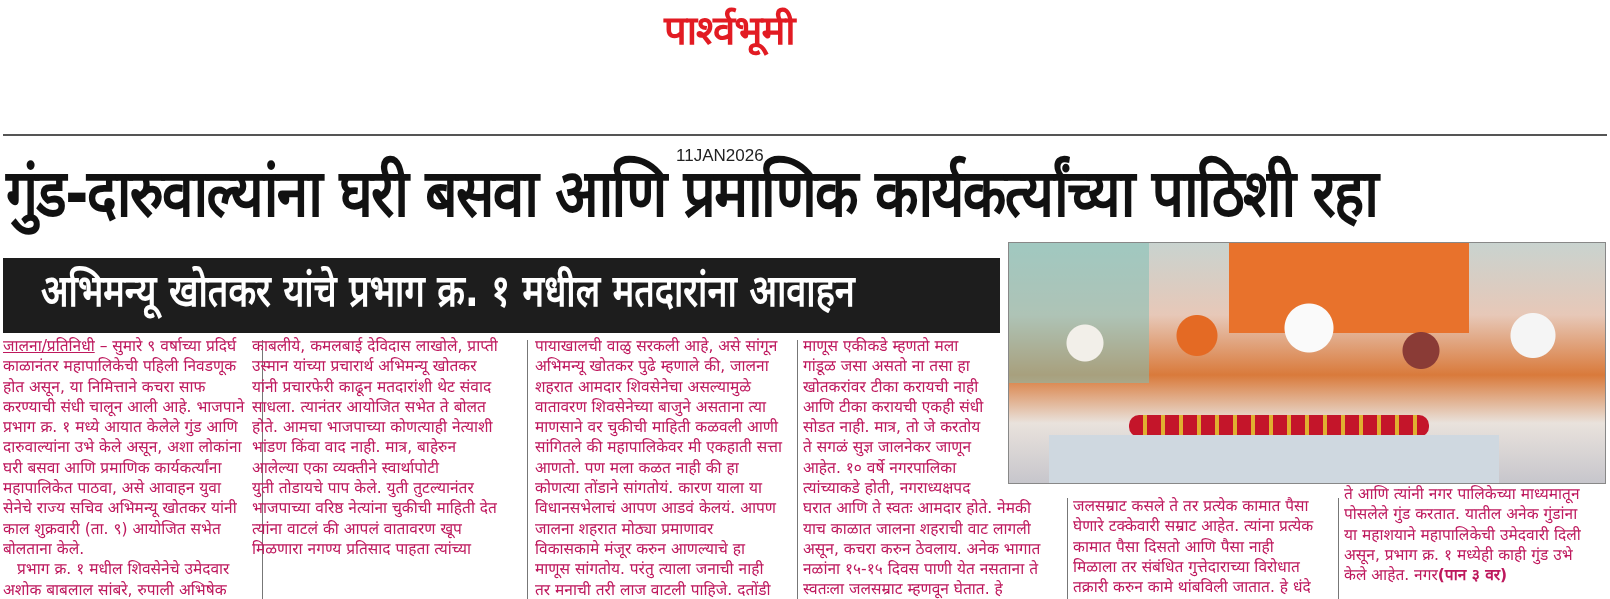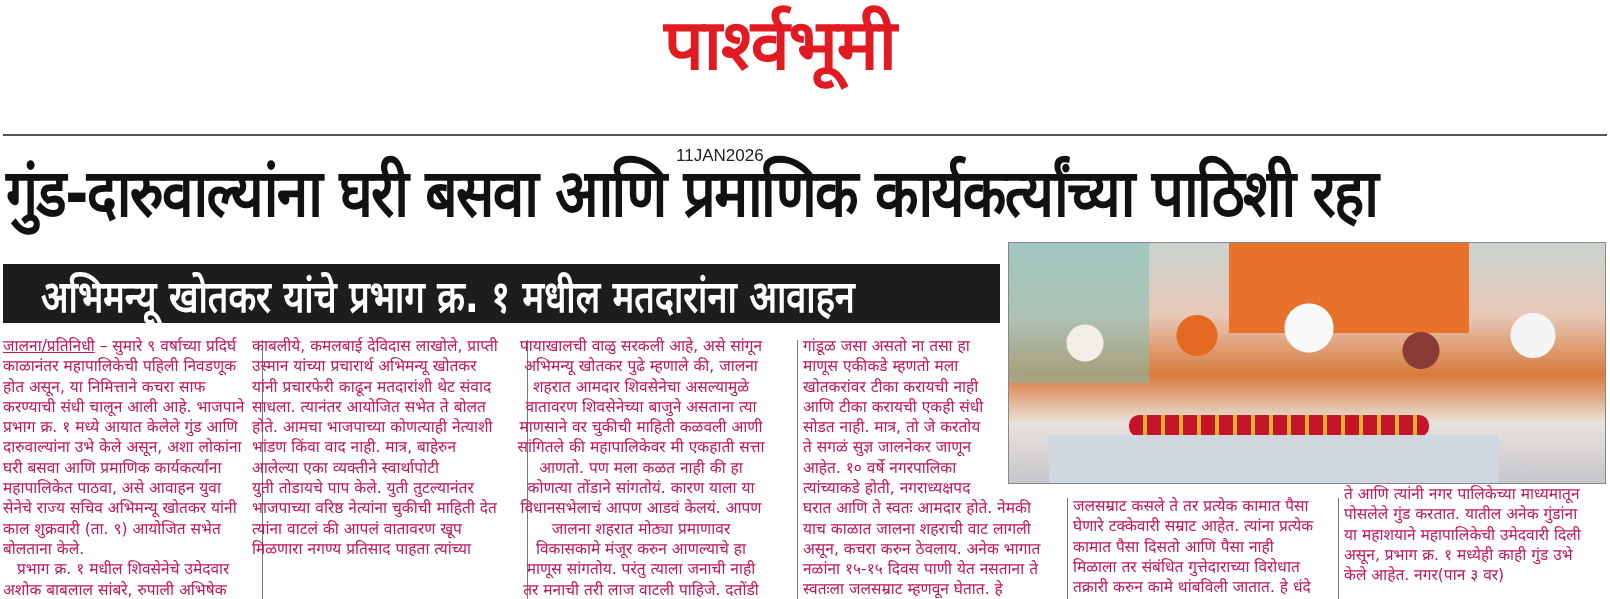--- a/index.html
+++ b/index.html
@@ -1,31 +1,31 @@
 <!DOCTYPE html>
 <html><head>
 <meta charset="utf-8">
 <style>
   * { box-sizing: border-box; margin: 0; padding: 0; }
   html, body { width: 1610px; height: 599px; background: #ffffff; overflow: hidden; }
   body { position: relative; font-family: "DejaVu Sans", sans-serif; color: #1a1a1a; }
 
   .masthead { position: absolute; left: 0; top: 0; width: 1610px; height: 130px; }
   .logo { position: absolute; left: 664px; top: 10px; font-family: "DejaVu Sans", sans-serif;
-          font-weight: bold; font-size: 70px; color: #e21b23; letter-spacing: -1px; line-height: 1; }
+          font-weight: bold; font-size: 40px; color: #e21b23; letter-spacing: -1px; line-height: 1; }
   .dateline { position: absolute; left: 676px; top: 102px; font-family: "Liberation Sans", sans-serif;
               font-size: 17px; color: #222; margin-top: 44px; }
   .rule { position: absolute; left: 3px; top: 134px; width: 1604px; height: 2px; background: #555; }
 
   .headline { position: absolute; left: 6px; top: 148px; width: 1600px; height: 92px;
               font-family: "DejaVu Sans", sans-serif; font-weight: bold; font-size: 66px;
               line-height: 92px; color: #111; white-space: nowrap; letter-spacing: -2px;
               transform: scaleX(0.86); transform-origin: left center; }
 
-  .subhead { position: absolute; left: 3px; top: 264px; width: 997px; height: 59px; background: #1d1d1d; }
+  .subhead { position: absolute; left: 3px; top: 258px; width: 997px; height: 75px; background: #1d1d1d; }
   .subhead-text { position: absolute; left: 38px; top: 0; height: 66px; line-height: 66px;
                   font-family: "DejaVu Sans", sans-serif; font-weight: bold; font-size: 44px;
                   color: #ffffff; white-space: nowrap; transform: scaleX(0.82); transform-origin: left center; }
 
   .photo { position: absolute; left: 1008px; top: 242px; width: 598px; height: 242px;
            border: 1px solid #888; overflow: hidden;
            background: linear-gradient(180deg, #c9d3cf 0%, #e7c8b8 30%, #d97a3b 55%, #e9e2dc 75%, #c7c6cc 100%); }
   .photo .banner { position: absolute; left: 220px; top: 0; width: 240px; height: 90px; background: #e8722c; }
   .photo .wall { position: absolute; left: 0; top: 0; width: 140px; height: 140px; background: #7fbfb4; opacity: .55; }
   .photo .flowers { position: absolute; left: 120px; top: 172px; width: 300px; height: 22px;
@@ -37,21 +37,21 @@
                               radial-gradient(circle at 50% 30%, #fafafa 0 24px, transparent 25px),
                               radial-gradient(circle at 70% 45%, #8a3b36 0 18px, transparent 19px),
                               radial-gradient(circle at 90% 35%, #f5f5f5 0 22px, transparent 23px); }
 
   .col { position: absolute; font-family: "DejaVu Sans", sans-serif; font-size: 15.5px;
          line-height: 20.3px; color: #be185d; white-space: nowrap; overflow: hidden; }
   .col p { white-space: nowrap; }
   .col .indent { padding-left: 14px; }
   .col .dateline-lead { text-decoration: underline; }
   .sep { position: absolute; width: 1px; background: #777; }
-  .continued { font-weight: normal; }
+  .continued { font-weight: bold; }
 </style>
 </head>
 <body>
 
 <div class="masthead">
   <div class="logo">पार्श्वभूमी</div>
   <div class="dateline">11JAN2026</div>
 </div>
 <div class="rule"></div>
 
@@ -94,40 +94,40 @@
   <p>होते. आमचा भाजपाच्या कोणत्याही नेत्याशी</p>
   <p>भांडण किंवा वाद नाही. मात्र, बाहेरुन</p>
   <p>आलेल्या एका व्यक्तीने स्वार्थापोटी</p>
   <p>युती तोडायचे पाप केले. युती तुटल्यानंतर</p>
   <p>भाजपाच्या वरिष्ठ नेत्यांना चुकीची माहिती देत</p>
   <p>त्यांना वाटलं की आपलं वातावरण खूप</p>
   <p>मिळणारा नगण्य प्रतिसाद पाहता त्यांच्या</p>
 </div>
 <div class="sep" style="left:527px; top:340px; height:259px;"></div>
 
-<div class="col" style="left:512px; top:336px; width:258px; height:263px;text-align:center;">
+<div class="col" style="left:535px; top:336px; width:258px; height:263px;">
   <p>पायाखालची वाळु सरकली आहे, असे सांगून</p>
   <p>अभिमन्यू खोतकर पुढे म्हणाले की, जालना</p>
   <p>शहरात आमदार शिवसेनेचा असल्यामुळे</p>
   <p>वातावरण शिवसेनेच्या बाजुने असताना त्या</p>
   <p>माणसाने वर चुकीची माहिती कळवली आणी</p>
   <p>सांगितले की महापालिकेवर मी एकहाती सत्ता</p>
   <p>आणतो. पण मला कळत नाही की हा</p>
   <p>कोणत्या तोंडाने सांगतोयं. कारण याला या</p>
   <p>विधानसभेलाचं आपण आडवं केलयं. आपण</p>
   <p>जालना शहरात मोठ्या प्रमाणावर</p>
   <p>विकासकामे मंजूर करुन आणल्याचे हा</p>
   <p>माणूस सांगतोय. परंतु त्याला जनाची नाही</p>
   <p>तर मनाची तरी लाज वाटली पाहिजे. दतोंडी</p>
 </div>
 <div class="sep" style="left:797px; top:340px; height:259px;"></div>
 
 <div class="col" style="left:803px; top:336px; width:200px; height:142px;">
+  <p>माणूस एकीकडे म्हणतो मला</p>
   <p>गांडूळ जसा असतो ना तसा हा</p>
-  <p>माणूस एकीकडे म्हणतो मला</p>
   <p>खोतकरांवर टीका करायची नाही</p>
   <p>आणि टीका करायची एकही संधी</p>
   <p>सोडत नाही. मात्र, तो जे करतोय</p>
   <p>ते सगळं सुज्ञ जालनेकर जाणून</p>
   <p>आहेत. १० वर्षे नगरपालिका</p>
 </div>
 <div class="col" style="left:803px; top:478px; width:258px; height:121px;">
   <p>त्यांच्याकडे होती, नगराध्यक्षपद</p>
   <p>घरात आणि ते स्वतः आमदार होते. नेमकी</p>
   <p>याच काळात जालना शहराची वाट लागली</p>

